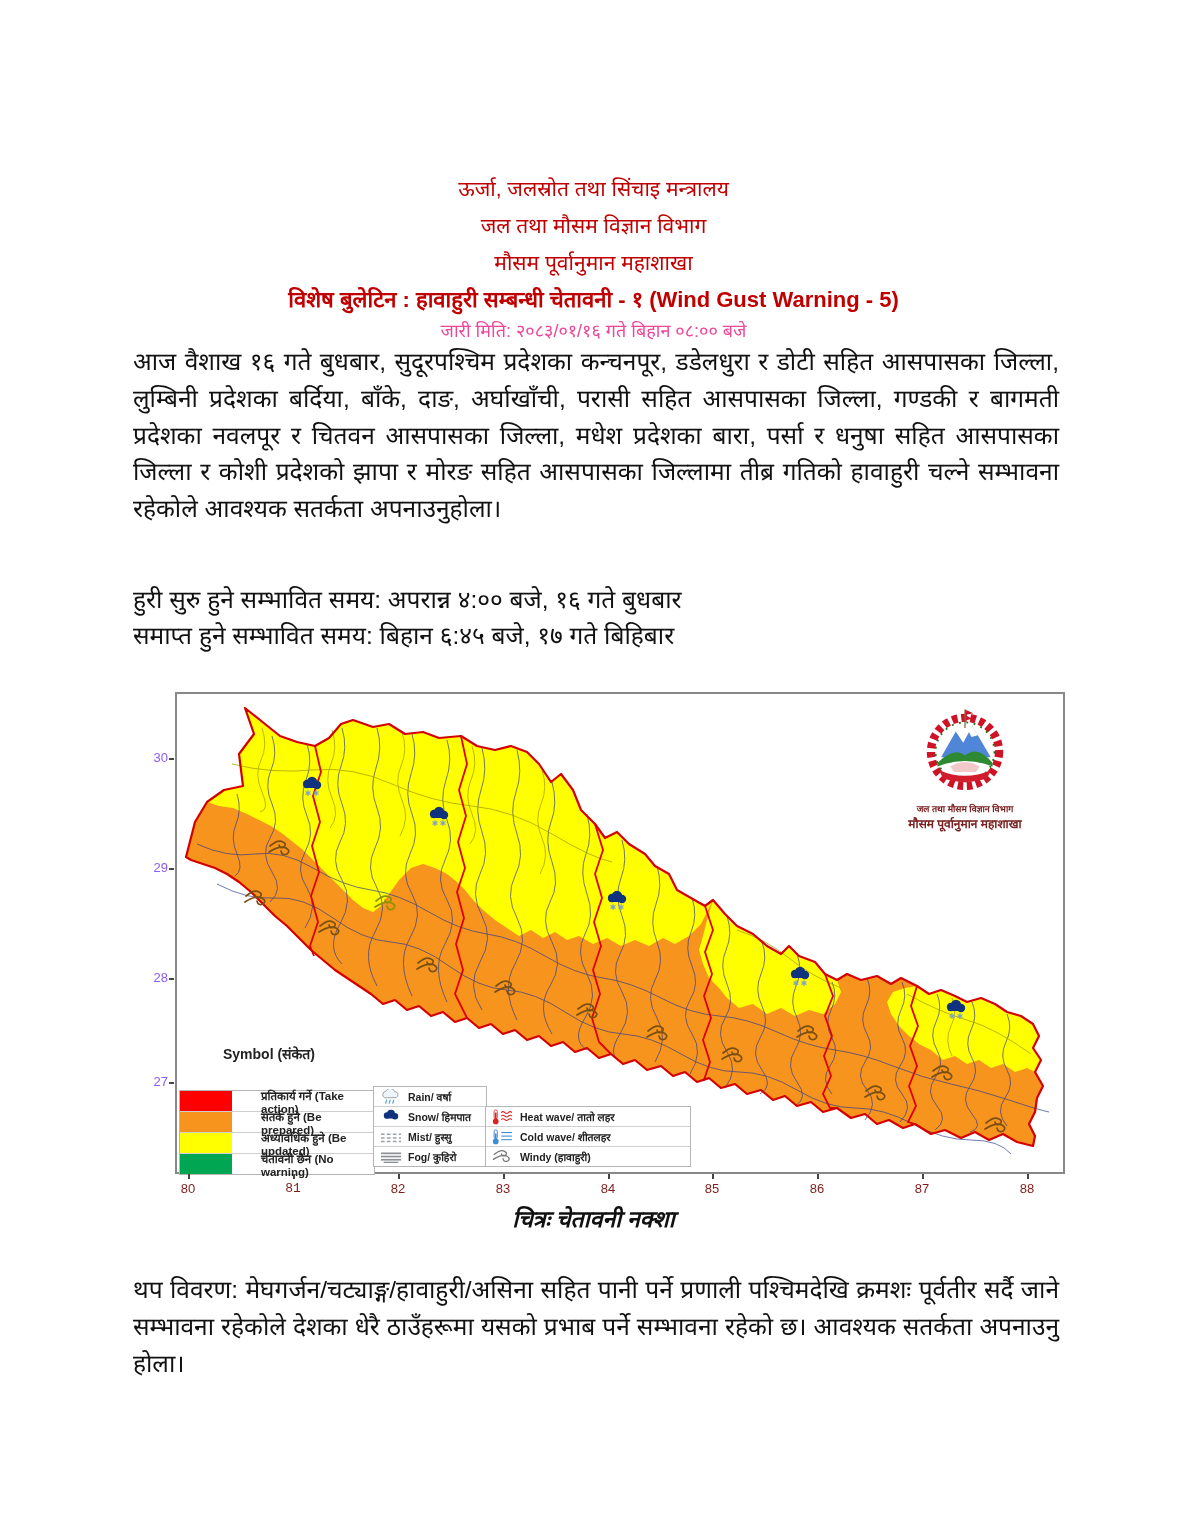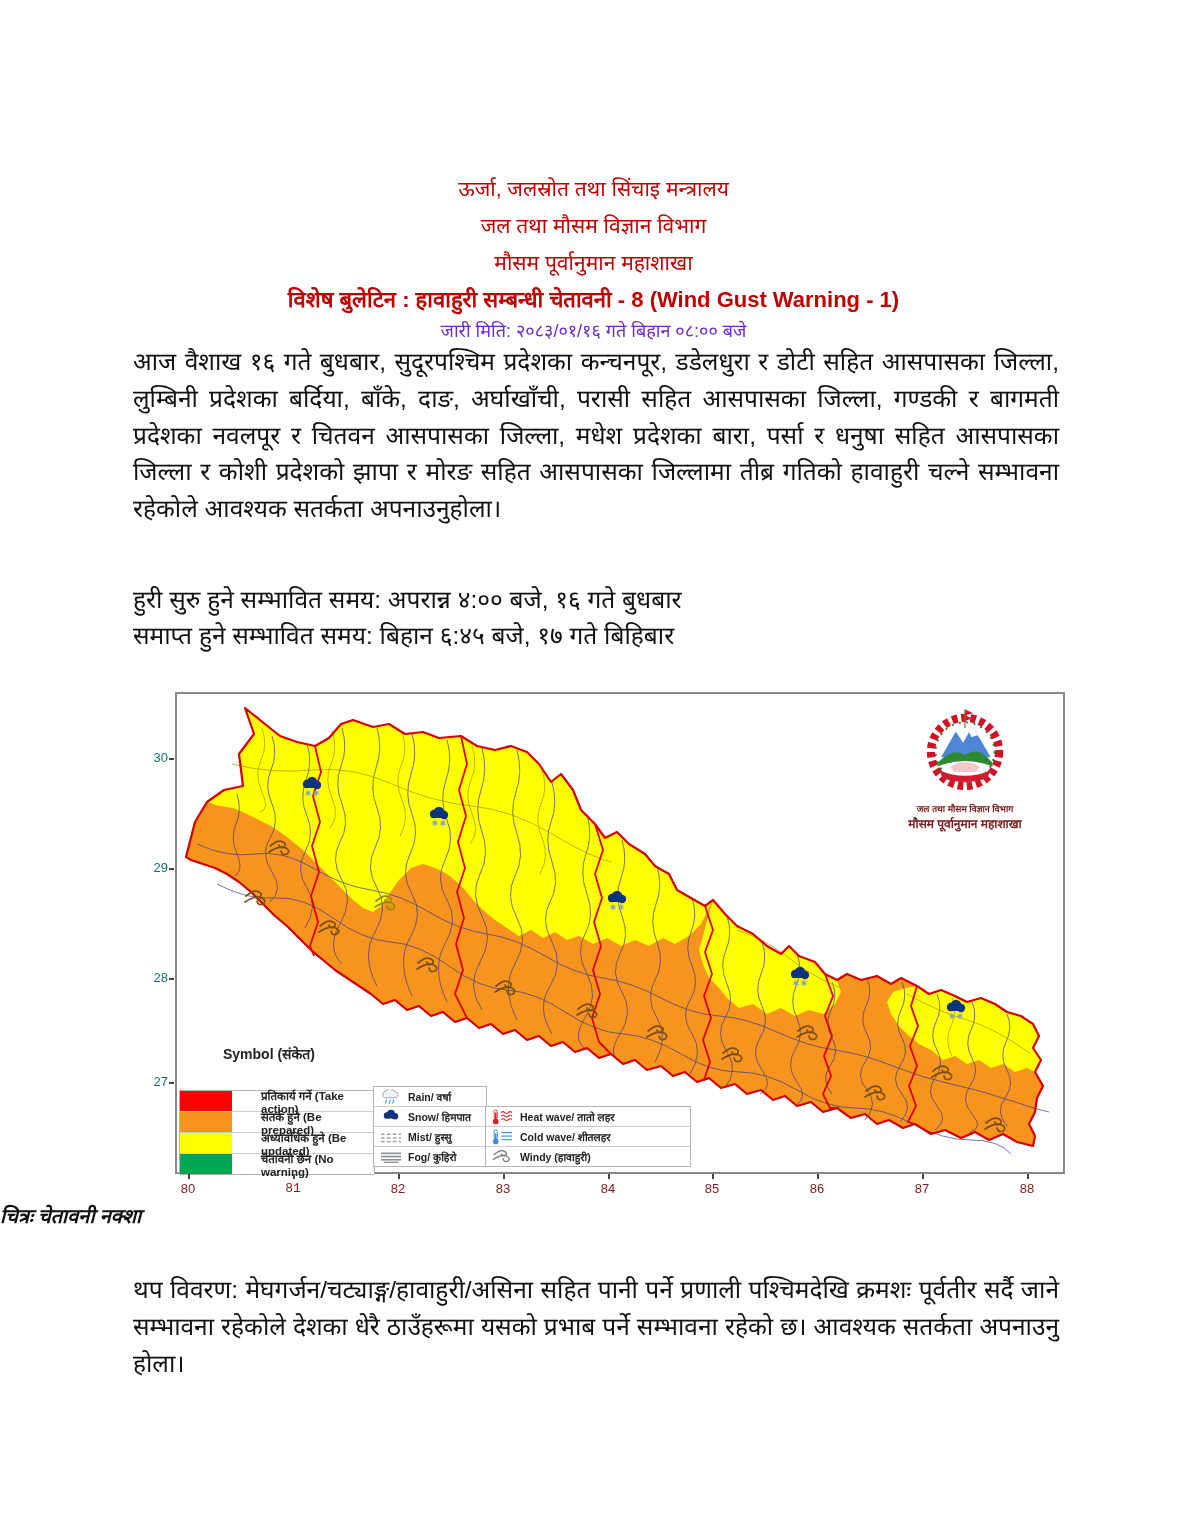--- a/index.html
+++ b/index.html
@@ -10,54 +10,54 @@
   .hdr-l2{top:174px;font-size:21px;}
   .hdr-l3{top:211px;font-size:21px;}
   .hdr-l4{top:248px;font-size:21px;}
   .hdr-title{top:283px;font-size:22px;font-weight:bold;}
   .hdr-issued{top:318px;font-size:18px;}
   .para{position:absolute;left:133px;width:926px;font-size:24.5px;line-height:1.5;text-align:justify;}
   .p1{top:344px;}
   .times{position:absolute;left:133px;width:926px;top:582px;font-size:24.5px;line-height:1.45;}
   .map-wrap{position:absolute;left:175px;top:692px;width:886px;height:478px;border:2px solid #888;background:#fff;}
   .map-svg{position:absolute;left:0;top:0;width:886px;height:478px;}
-  .ytick{position:absolute;width:30px;text-align:right;font-size:13px;color:#0f766e;}
+  .ytick{position:absolute;width:30px;text-align:right;font-size:13px;color:#8b5cf6;}
   .xtick{position:absolute;width:34px;text-align:center;font-size:13px;color:#7f1d1d;top:1181px;}
   .tickmark-x{position:absolute;width:2px;height:5px;background:#444;top:1174px;}
   .tickmark-y{position:absolute;width:5px;height:2px;background:#444;left:169px;}
   .logo{position:absolute;left:712px;top:10px;width:152px;text-align:center;}
   .logo-l1{font-size:9px;font-weight:bold;color:#7b2020;margin-top:2px;}
   .logo-l2{font-size:12px;font-weight:bold;color:#7b2020;}
   .leg-title{position:absolute;left:46px;top:350px;font-size:14px;font-weight:bold;color:#222;}
   .leg-colors{position:absolute;left:2px;top:396px;width:194px;background:#fff;border:1px solid #b5b5b5;}
   .leg-row{display:flex;height:20px;border-bottom:1px solid #cfcfcf;}
   .leg-row:last-child{border-bottom:none;}
   .leg-sw{width:52px;height:100%;}
   .leg-lab{flex:1;font-size:11.5px;font-weight:bold;color:#222;display:flex;align-items:center;padding-left:7px;margin-left:22px;}
   .sym-tbl{position:absolute;background:#fff;border:1px solid #b5b5b5;}
   .sym1{left:196px;top:392px;width:112px;}
   .sym2{left:308px;top:412px;width:204px;}
   .sym-row{display:flex;height:19px;border-bottom:1px solid #cfcfcf;align-items:center;}
   .sym-row:last-child{border-bottom:none;}
   .sym-ic{width:34px;display:flex;justify-content:center;}
   .sym-lab{flex:1;font-size:10.5px;font-weight:bold;color:#222;}
-  .caption{position:absolute;left:0;top:1202px;width:100%;
-           font-size:20px;font-weight:bold;font-style:italic;font-family:"Liberation Serif","DejaVu Serif",serif;}
+  .caption{position:absolute;left:0;top:1202px;width:100%;text-align:center;
+           font-size:23px;font-weight:bold;font-style:italic;font-family:"Liberation Serif","DejaVu Serif",serif;}
   .footer{top:1272px;}
 </style>
 </head>
 <body>
 
 <div class="page">
 
   <div class="hdr hdr-l2" style="color: rgb(192, 0, 0);">ऊर्जा, जलस्रोत तथा सिंचाइ मन्त्रालय</div>
   <div class="hdr hdr-l3" style="color: rgb(192, 0, 0);">जल तथा मौसम विज्ञान विभाग</div>
   <div class="hdr hdr-l4" style="color: rgb(192, 0, 0);">मौसम पूर्वानुमान महाशाखा</div>
-  <div class="hdr hdr-title" style="color: rgb(192, 0, 0);">विशेष बुलेटिन : हावाहुरी सम्बन्धी  चेतावनी - 8 (Wind Gust Warning - 1)</div>
-  <div class="hdr hdr-issued" style="color: #6d28d9;">जारी  मिति: २०८३/०१/१६ गते बिहान ०८:०० बजे</div>
+  <div class="hdr hdr-title" style="color: rgb(192, 0, 0);">विशेष बुलेटिन : हावाहुरी सम्बन्धी  चेतावनी - १ (Wind Gust Warning - 5)</div>
+  <div class="hdr hdr-issued" style="color: #ec4899;">जारी  मिति: २०८३/०१/१६ गते बिहान ०८:०० बजे</div>
 
   <div class="para p1">आज वैशाख १६ गते बुधबार, सुदूरपश्चिम प्रदेशका कन्चनपूर, डडेलधुरा र डोटी सहित आसपासका जिल्ला,  लुम्बिनी प्रदेशका बर्दिया, बाँके, दाङ, अर्घाखाँची, परासी सहित आसपासका जिल्ला, गण्डकी र बागमती प्रदेशका  नवलपूर र चितवन आसपासका जिल्ला, मधेश प्रदेशका बारा, पर्सा र धनुषा  सहित आसपासका जिल्ला र कोशी प्रदेशको झापा र मोरङ सहित आसपासका जिल्लामा तीब्र गतिको हावाहुरी चल्ने सम्भावना रहेकोले आवश्यक सतर्कता अपनाउनुहोला।</div>
 
   <div class="times">
     <div>हुरी सुरु हुने सम्भावित समय: अपरान्न ४:०० बजे, १६ गते बुधबार</div>
     <div>समाप्त हुने सम्भावित समय: बिहान ६:४५ बजे, १७ गते बिहिबार</div>
   </div>
 
   <div class="map-wrap">
     <svg class="map-svg" viewBox="0 0 886 478">

